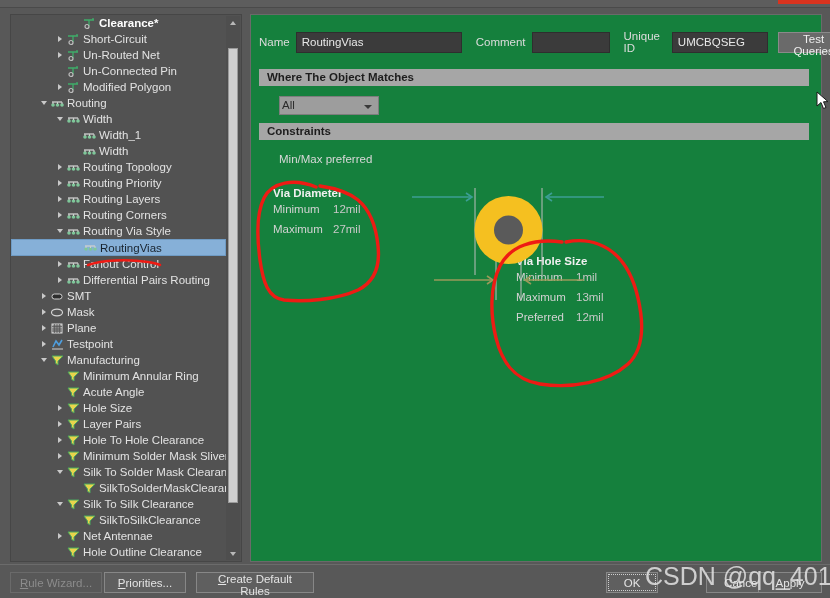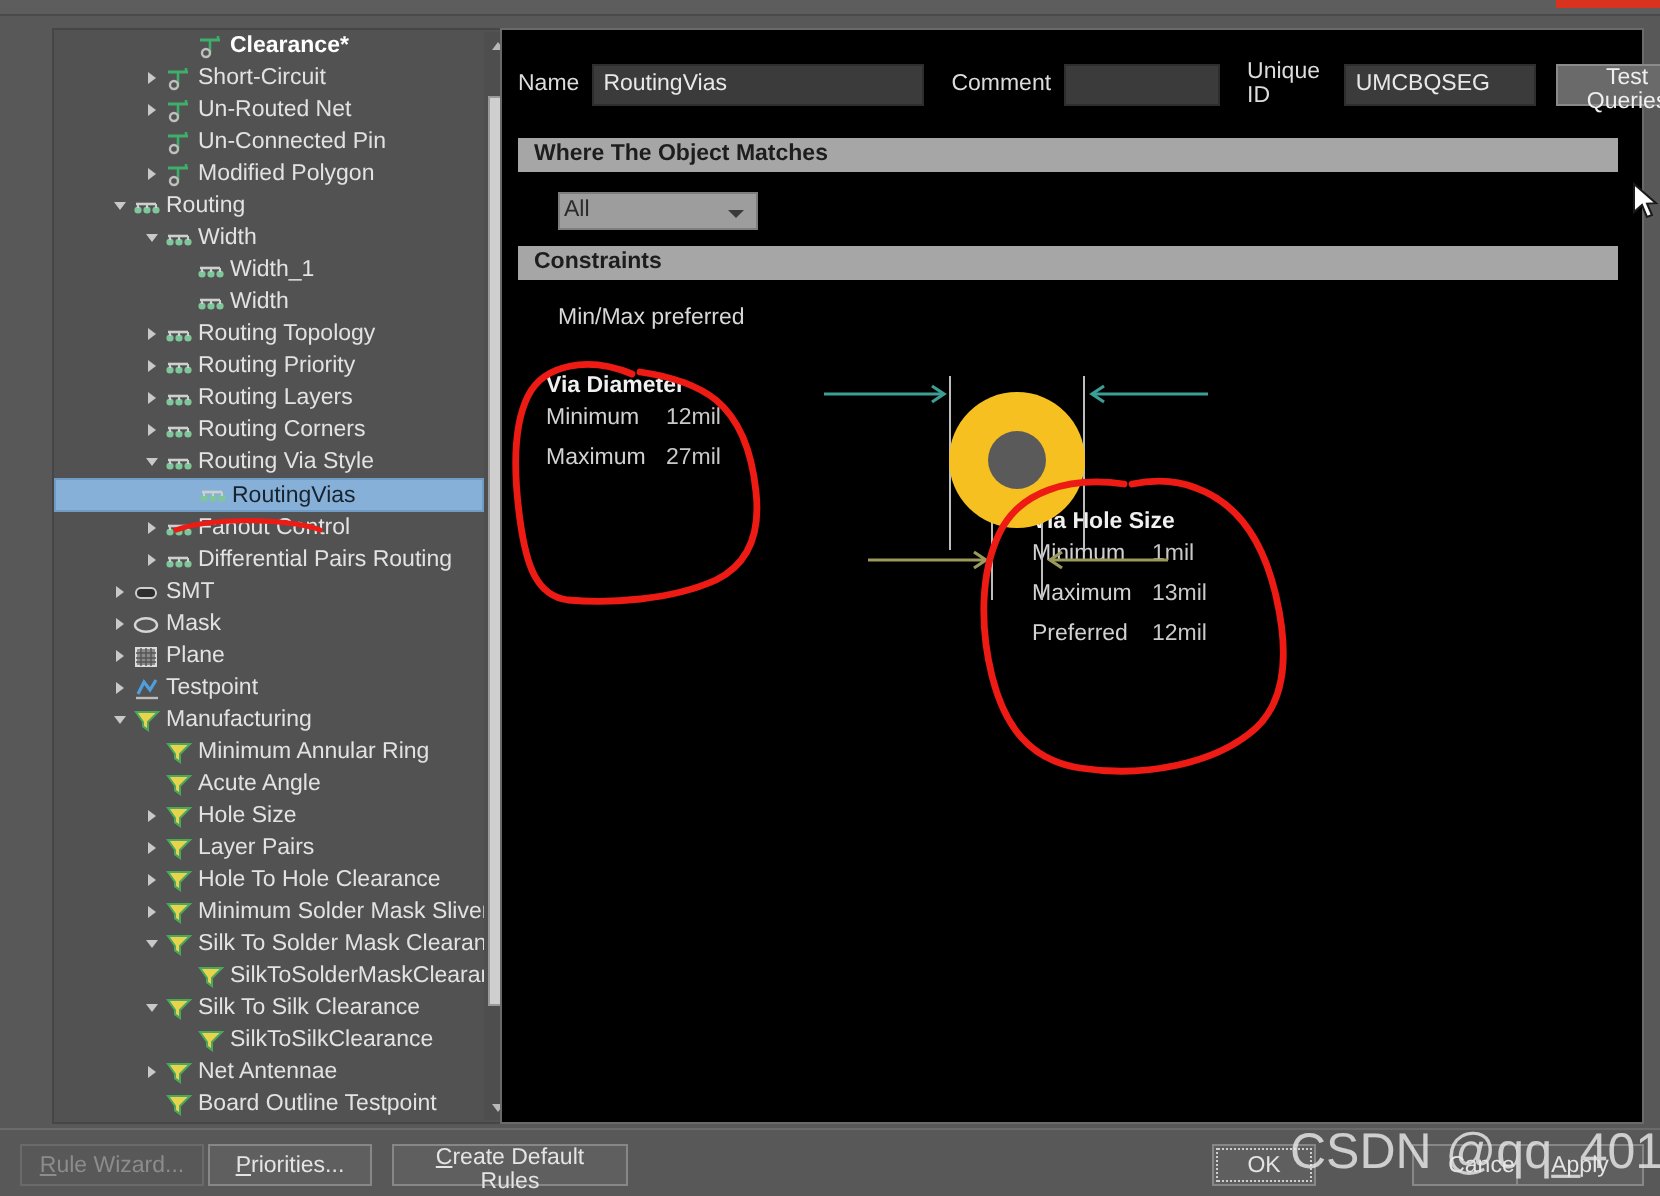--- a/index.html
+++ b/index.html
@@ -36,21 +36,20 @@
     background: #585858;
   }
 
   
   .tree-panel {
     position: absolute; left: 10px; top: 6px;
     width: 232px; height: 548px;
     background: #525252;
     border: 1px solid #464646;
     overflow: hidden;
-    margin-left: 16px;
   }
   .tree-scrollpane {
     position: absolute; left: 0; top: 0;
     width: 215px; height: 546px;
     overflow: hidden;
   }
   .tree-list { padding: 0; margin: 0; list-style: none; }
 
   .tree-row {
     position: relative;
@@ -129,21 +128,21 @@
     position: absolute; left: 2px; top: 32px;
     width: 10px; height: 455px;
     background: #cfcfcf;
     border: 1px solid #9a9a9a;
   }
 
   
   .right-pane {
     position: absolute; left: 250px; top: 6px;
     width: 572px; height: 548px;
-    background: #000000;
+    background: #15803d;
     border: 1px solid #6a6a6a;
   }
 
   .field-row {
     position: absolute; left: 8px; top: 16px;
     height: 22px;
     display: flex; align-items: center;
   }
   .fld-label {
     font-size: 11.5px; color: #dcdcdc;
@@ -637,21 +636,21 @@
               </span>
               <span class="tlabel">Net Antennae</span>
             </li>
             <li class="tree-row" style="padding-left: 44px;">
               <span class="expander"></span>
               <span class="tnode-icon">
                 <svg width="15" height="13" viewBox="0 0 15 13">
                   <path d="M2 2 H13 L8 7 V11 L5.5 9.2 V7 Z" fill="#e8d44c" stroke="#4aa85e" stroke-width="1"></path>
                 </svg>
               </span>
-              <span class="tlabel">Board Outline Testpoint</span>
+              <span class="tlabel">Hole Outline Clearance</span>
             </li>
           </ul>
       </div>
       <div class="tree-vscroll">
         <div class="sb-btn sb-up sb-arrow-up"></div>
         <div class="sb-thumb"></div>
         <div class="sb-btn sb-down sb-arrow-down"></div>
       </div>
     </div>
 

